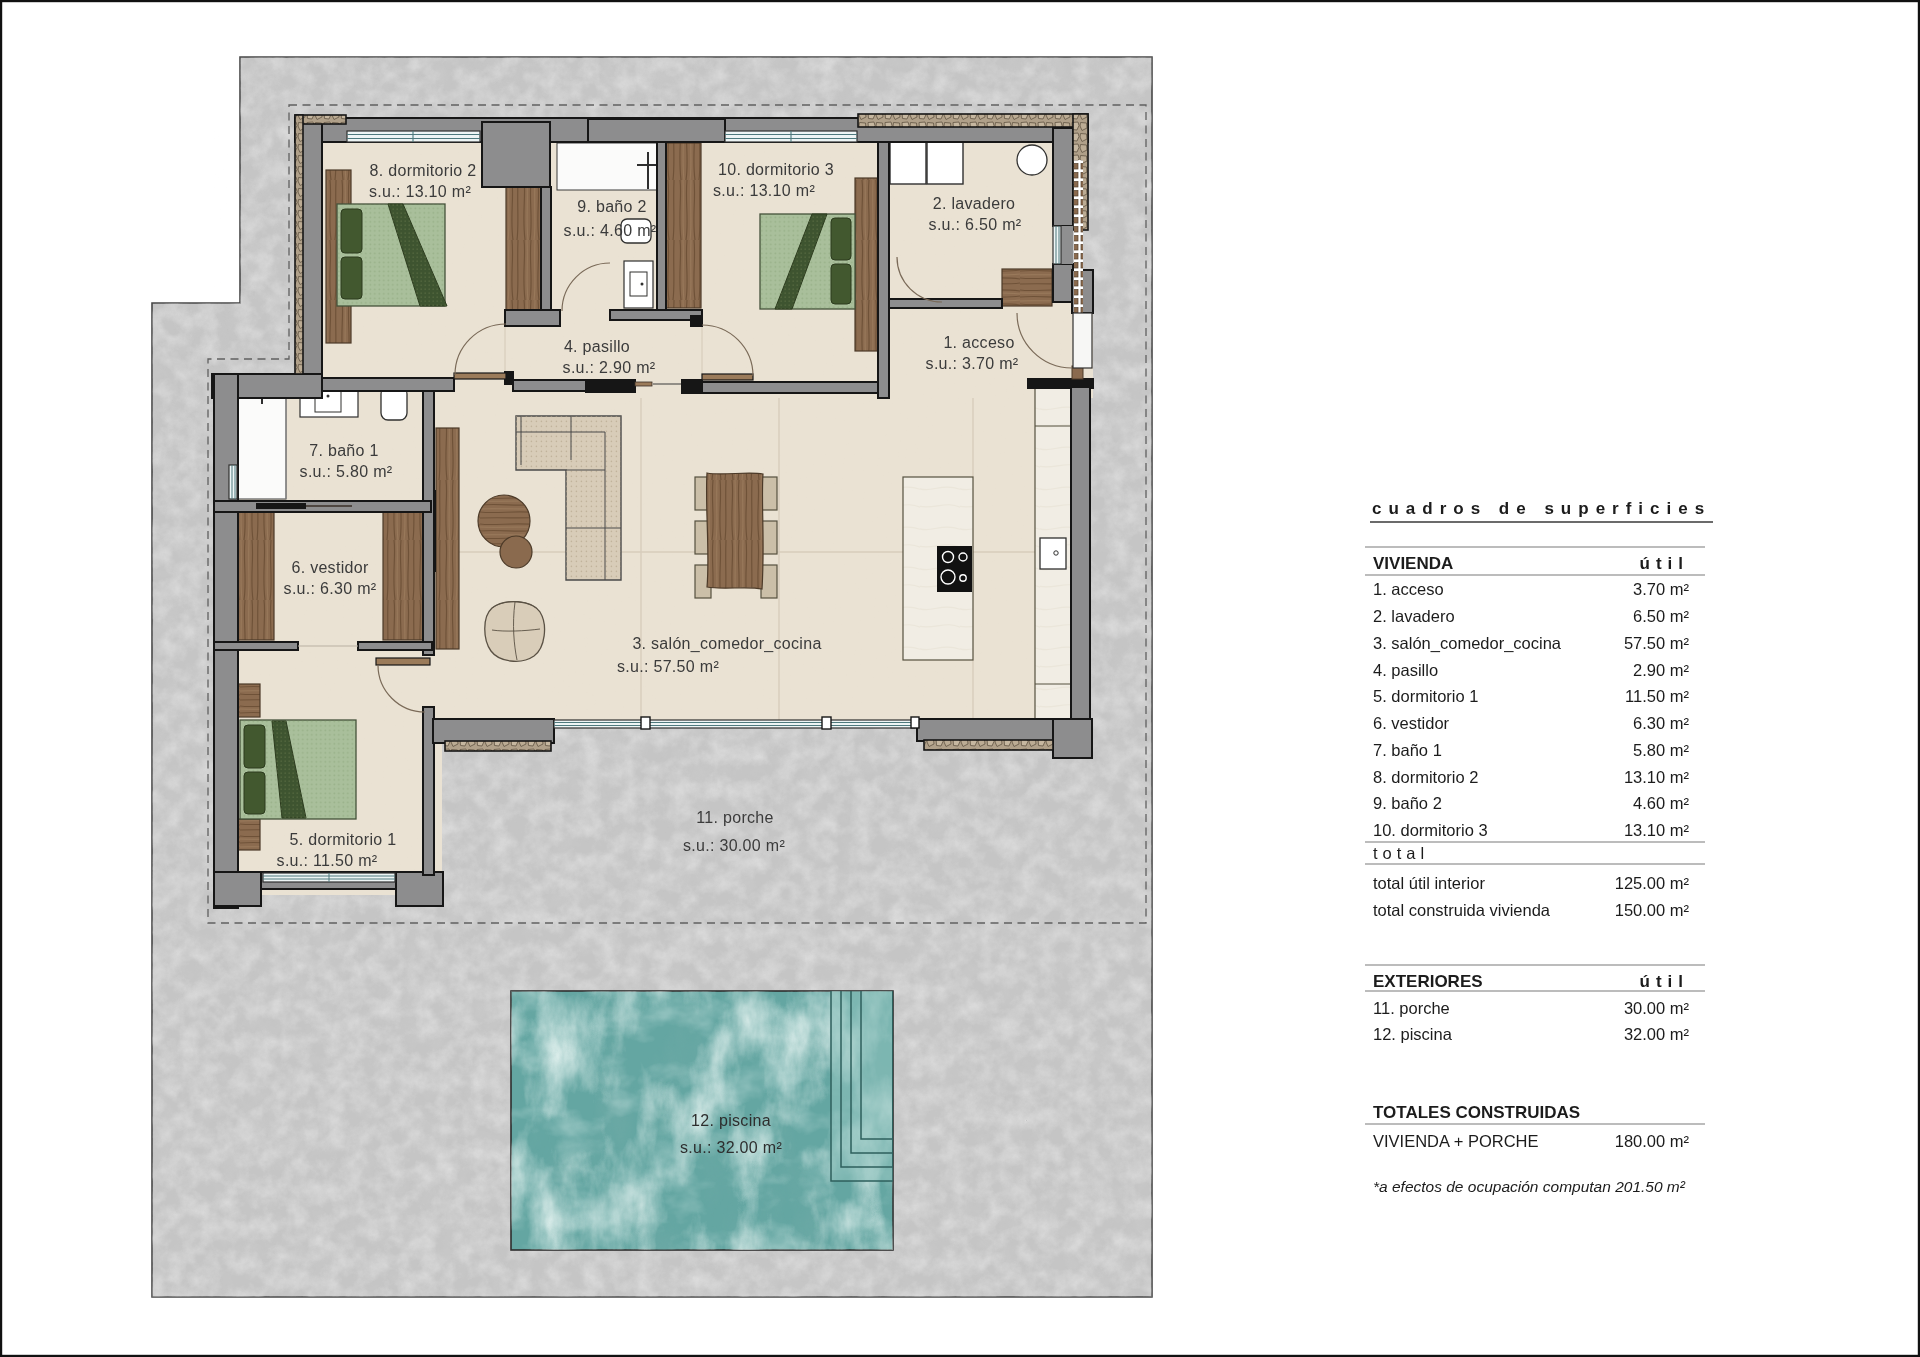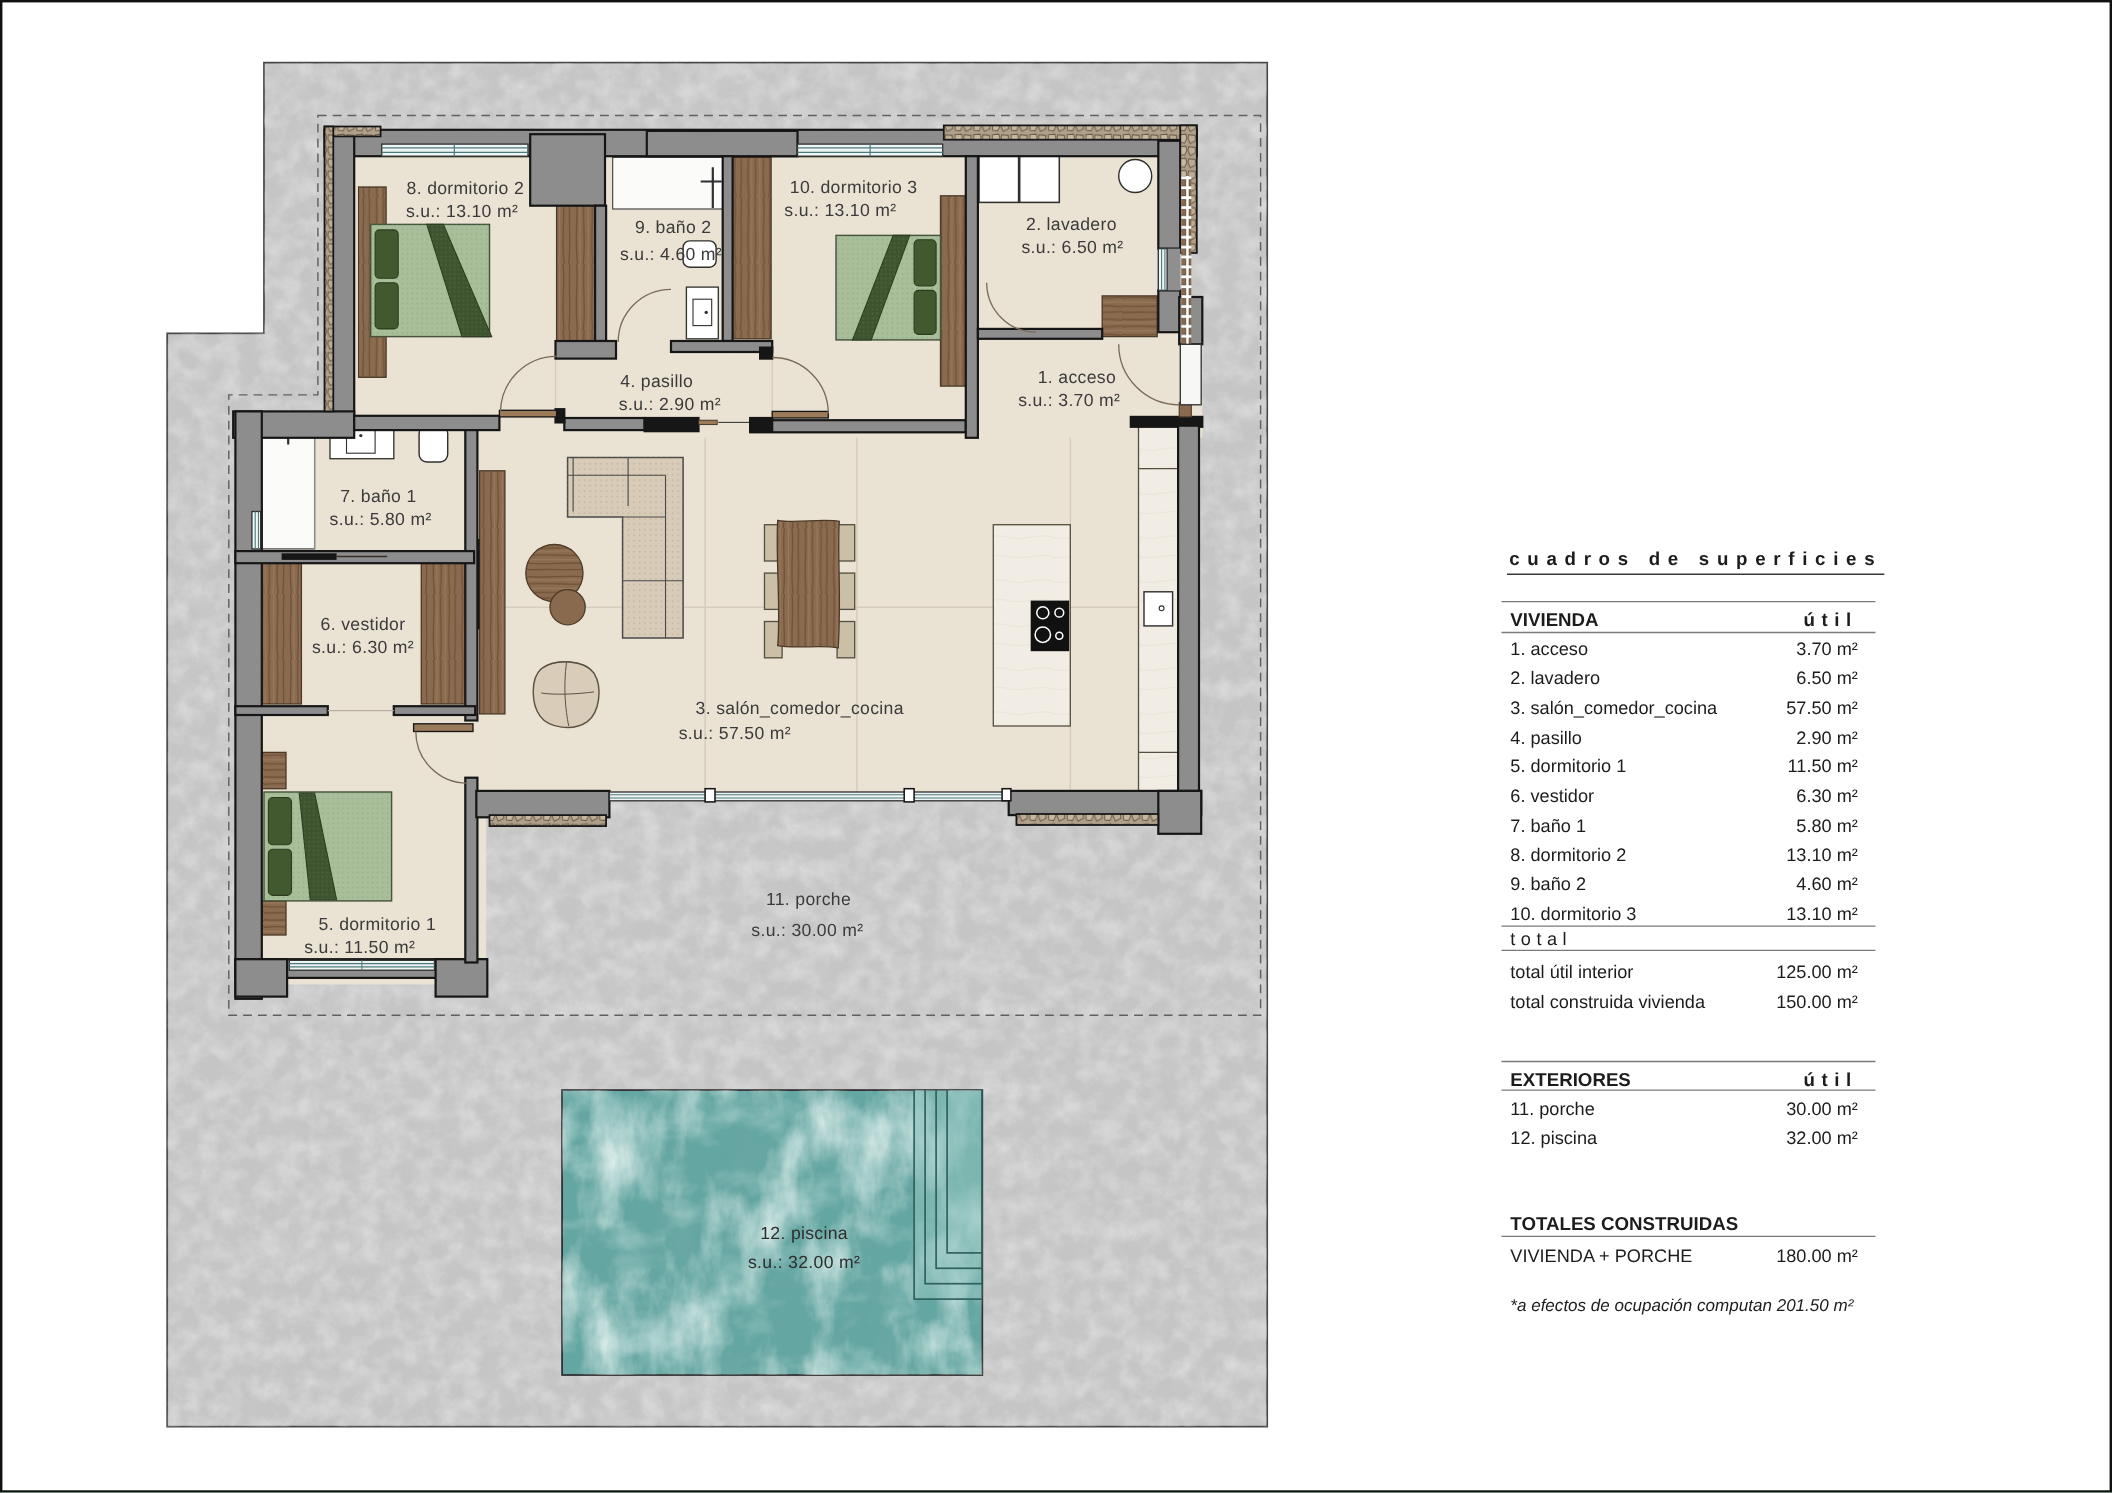--- a/index.html
+++ b/index.html
@@ -1,15 +1,15 @@
 <!DOCTYPE html>
 <html><head><meta charset="utf-8">
 <style>
 html,body{margin:0;padding:0;background:#fff;}
-#page{position:relative;width:1920px;height:1357px;background:#86efac;font-family:"Liberation Sans",sans-serif;}
+#page{position:relative;width:1920px;height:1357px;background:#eab308;font-family:"Liberation Sans",sans-serif;}
 svg{position:absolute;left:0;top:0;}
 text{font-family:"Liberation Sans",sans-serif;}
 </style></head>
 <body>
 <div id="page">
 <svg width="1920" height="1357" viewBox="0 0 1920 1357">
 <defs>
 <filter id="noiseL" x="0" y="0" width="100%" height="100%">
   <feTurbulence type="fractalNoise" baseFrequency="0.055" numOctaves="5" seed="11" result="t"></feTurbulence>
   <feColorMatrix in="t" type="matrix" values="0 0 0 0 1  0 0 0 0 1  0 0 0 0 1  1.1 0 0 0 -0.38"></feColorMatrix>

